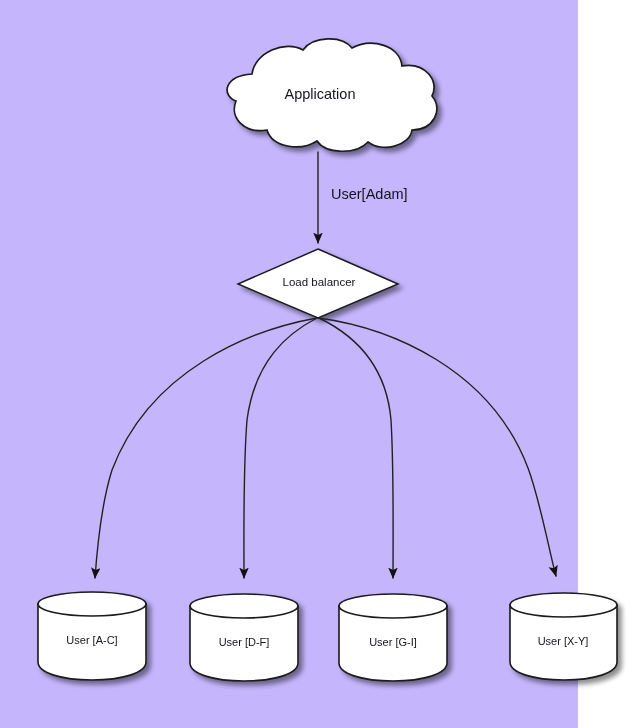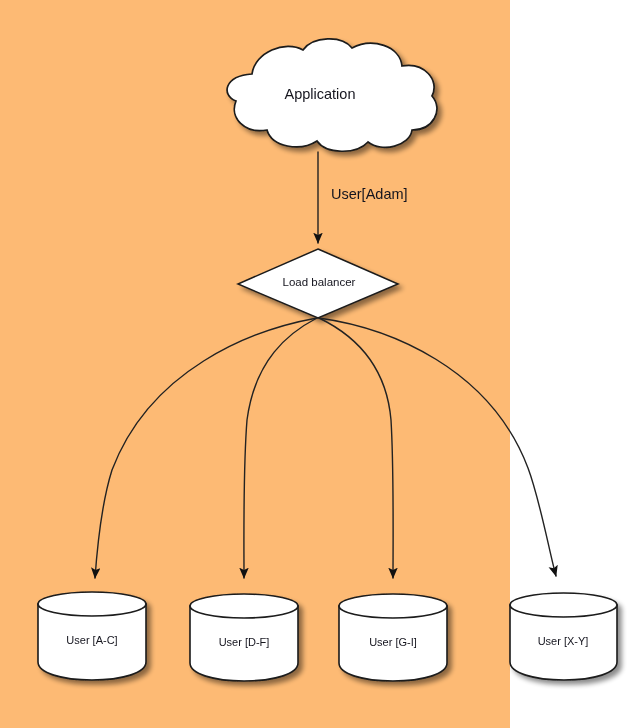--- a/index.html
+++ b/index.html
@@ -12,23 +12,23 @@
     width: 642px;
     height: 728px;
     font-family: "Liberation Sans", sans-serif;
     position: relative;
     overflow: hidden;
   }
   #diagram-root {
     position: absolute;
     left: 0;
     top: 0;
-    width: 510px;
+    width: 578px;
     height: 728px;
-    background: #fdba74;
+    background: #c4b5fd;
   }
   svg#diagram-svg {
     position: absolute;
     left: 0;
     top: 0;
     width: 642px;
     height: 728px;
     display: block;
   }
   .shape-fill {

